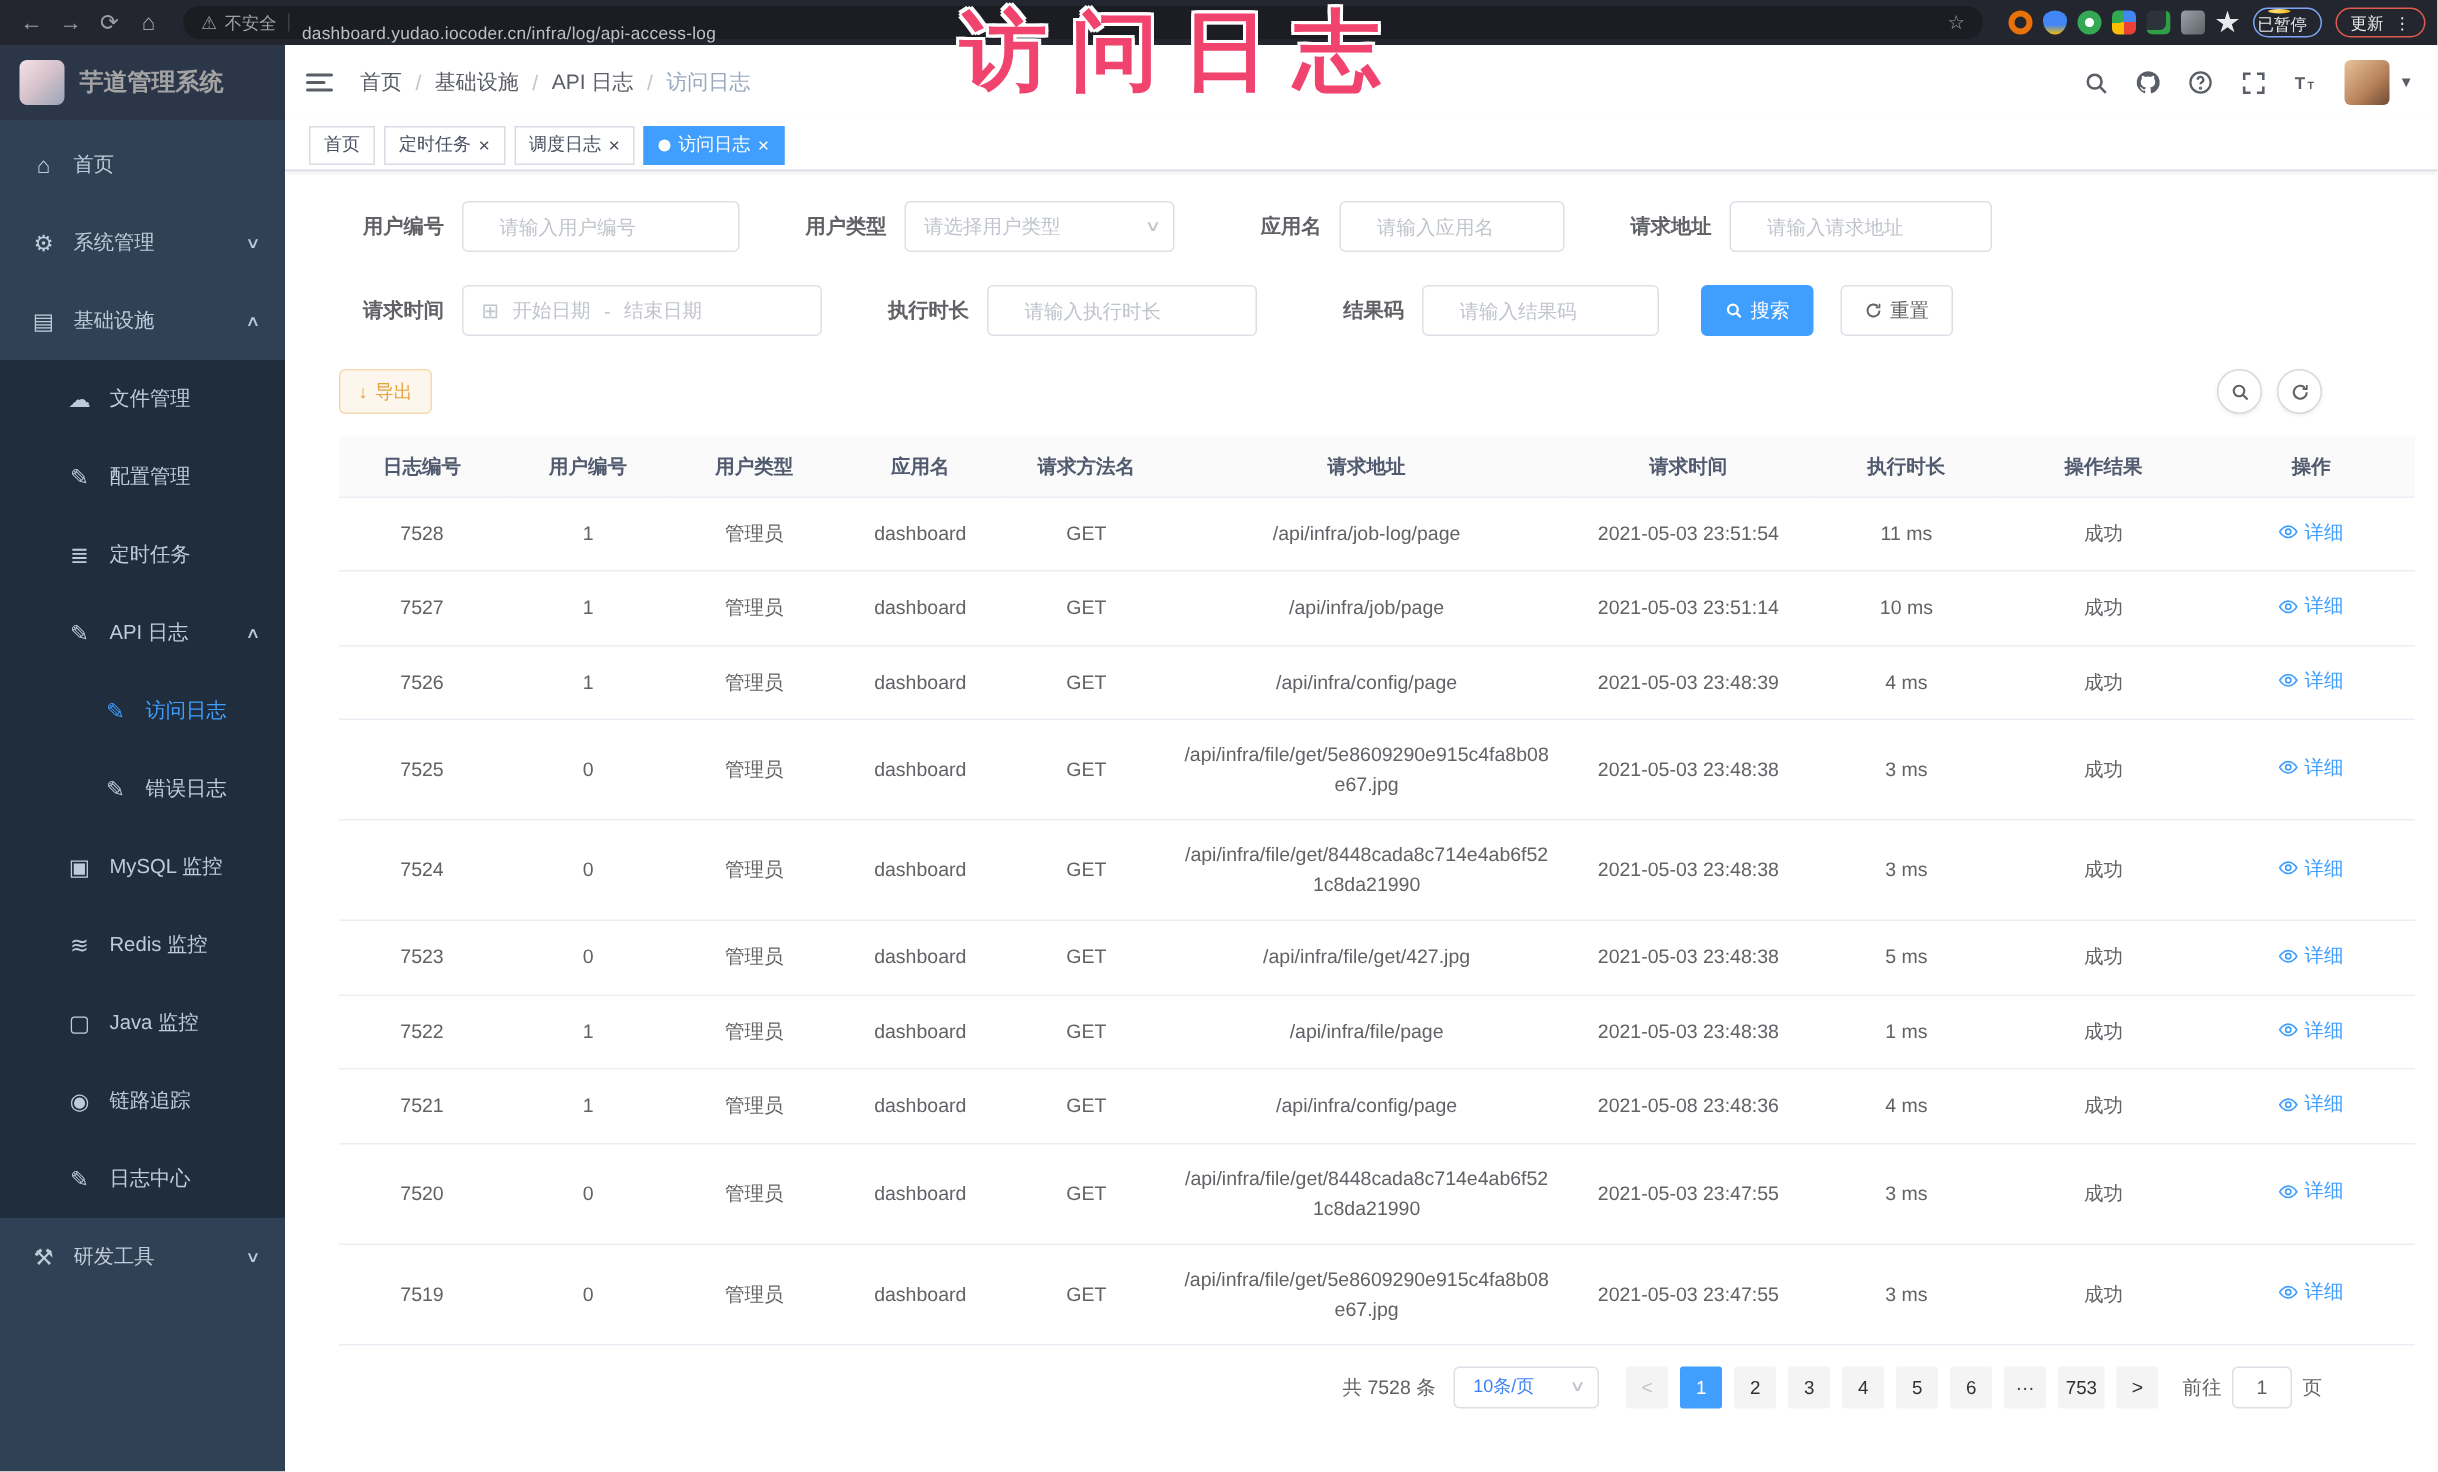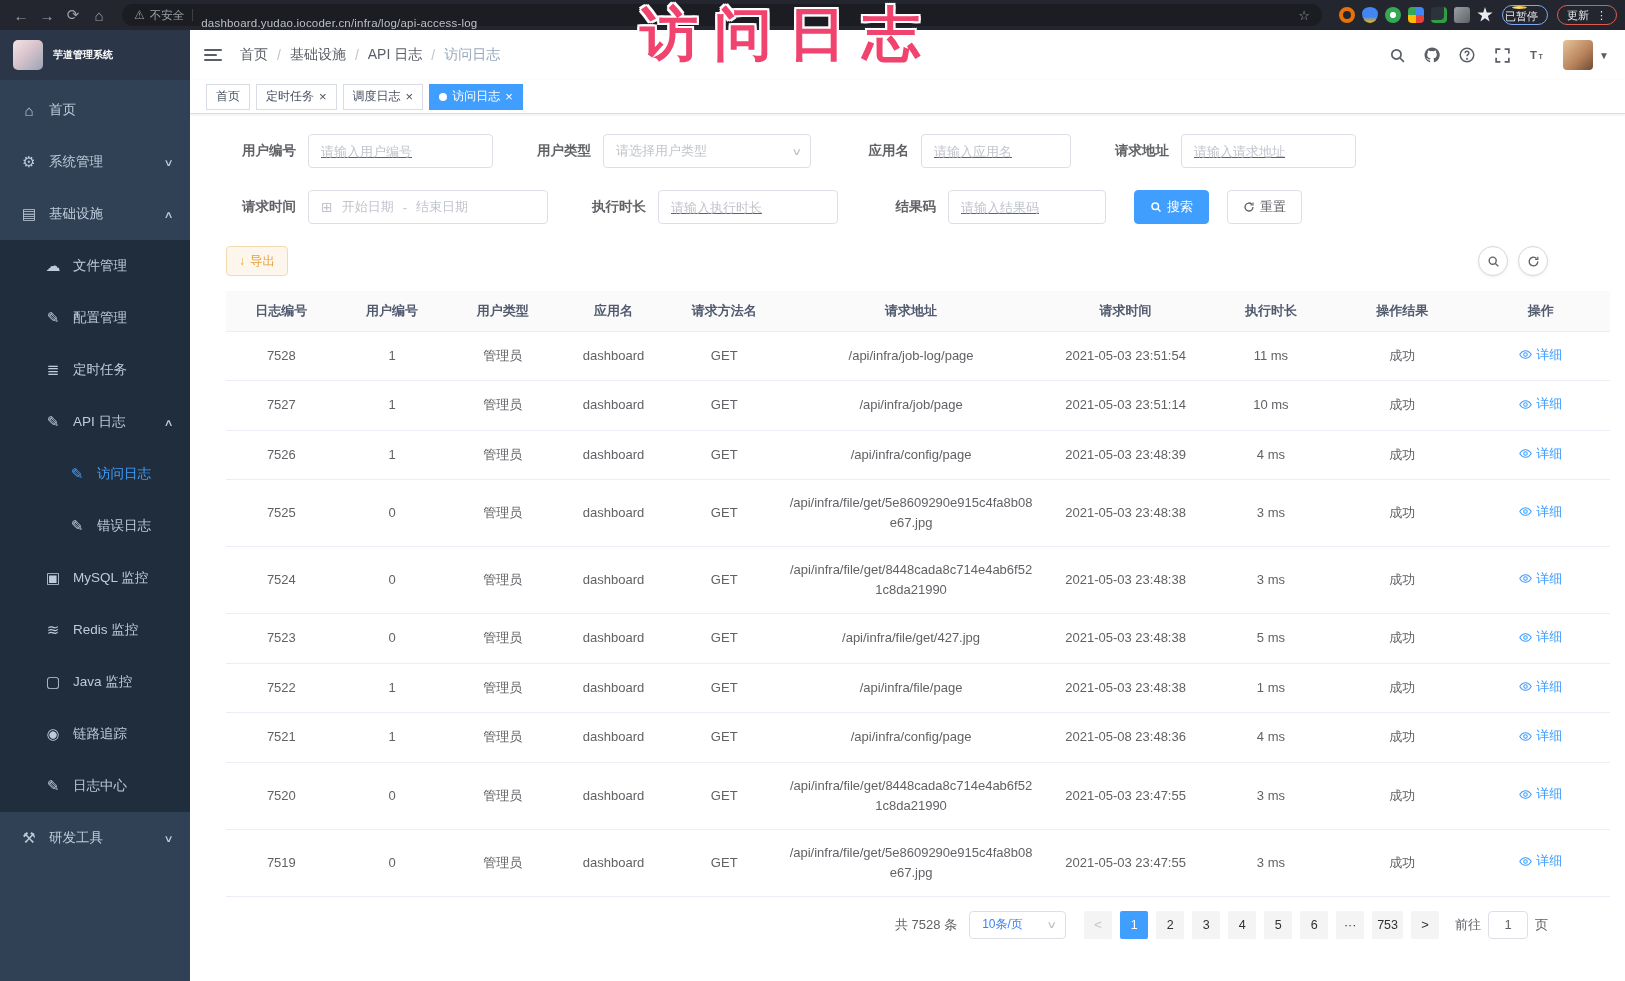--- a/index.html
+++ b/index.html
@@ -21,21 +21,21 @@
   .chip.paused { border:1px solid #7da7f4; padding-left:2px;flex-direction:column; }
   .chip.paused .face { width:15px; height:15px; border-radius:50%; background:radial-gradient(circle at 35% 35%,#ffe082,#f4b400); margin-right:5px; }
   .chip.update { border:1.5px solid #e05b4d; }
   .chip.update .kebab { margin-left:7px; color:#e8eaed; }
 
   
   .app { display:flex; height:951px; }
   .sidebar { width:190px; background:#304156; flex:0 0 auto; display:flex; flex-direction:column; }
   .logo { height:50px; background:#2b3648; display:flex; align-items:center; gap:10px; padding:0 13px; flex:0 0 auto; }
   .logo-img { width:30px; height:30px; border-radius:5px; background:linear-gradient(135deg,#f4e2e6 0%,#d9c4cd 45%,#9aa4b5 100%); }
-  .logo-title { color:#ffffff; font-weight:bold; font-size:10px; white-space:nowrap; }
+  .logo-title { color:#a3a3a3; font-weight:bold; font-size:16px; white-space:nowrap; }
   #menu { flex:1; padding-top:4px; }
   .menu-item { height:52px; display:flex; align-items:center; font-size:13.5px; color:#bfcbd9; cursor:pointer; }
   .menu-item.sub { background:#1f2d3d; }
   .menu-item.lvl1 { padding-left:20px; }
   .menu-item.lvl2 { padding-left:44px; }
   .menu-item.lvl3 { padding-left:68px; }
   .menu-item.active { color:#409EFF; }
   .menu-item.active .mi-icon { color:#409EFF; }
   .mi-icon { width:18px; margin-right:11px; text-align:center; font-size:15px; flex:0 0 auto; }
   .chevron { margin-left:auto; margin-right:18px; font-size:10px; transform:scaleX(1.4); color:#bfcbd9; }
@@ -67,21 +67,21 @@
   .tag.active .dot { display:block; }
   .tag .close { font-size:13px; line-height:1; }
 
   
   .content { flex:1; padding:20px 15px 0 20px; position:relative;margin-left:16px; }
   .f-row { display:flex; align-items:center; margin-bottom:22px; }
   .f-item { display:flex; align-items:center; margin-right:28px; }
   .f-label { width:70px; text-align:right; margin-right:12px; color:#606266; font-size:13.5px; font-weight:600; white-space:nowrap; }
   .ctl { height:34px; border:1px solid #dcdfe6; border-radius:4px; background:#fff; font-size:13px;
     color:#606266; padding:0 12px; display:flex; align-items:center; position:relative; }
-  input.ctl { display:inline-block; padding:0 12px; outline:none;text-decoration:underline; }
+  input.ctl { display:inline-block; padding:0 24px; outline:none; }
   input.ctl::placeholder { color:#c0c4cc; }
   .ctl .ph { color:#c0c4cc; }
   .ctl .caret { position:absolute; right:10px; color:#c0c4cc; font-size:10px; transform:scaleX(1.5); }
   .daterange { gap:9px; }
   .daterange .cal { color:#c0c4cc; font-size:14px; }
   .daterange .sep { color:#c0c4cc; }
   .btn { height:34px; border-radius:4px; font-size:13px; display:inline-flex; align-items:center; gap:5px;
     padding:0 15px; cursor:pointer; border:1px solid transparent; }
   .btn-primary { background:#409EFF; border-color:#409EFF; color:#fff; }
   .btn-plain { background:#fff; border-color:#dcdfe6; color:#606266; }
@@ -301,21 +301,21 @@
 
     <div class="content">
 
       <div class="f-row">
         <div class="f-item">
           <span class="f-label">用户编号</span>
           <input class="ctl" style="width: 185px;" placeholder="请输入用户编号">
         </div>
         <div class="f-item">
           <span class="f-label">用户类型</span>
-          <div class="ctl" style="width:208px">
+          <div class="ctl" style="width:180px">
             <span class="ph">请选择用户类型</span>
             <span class="caret">∨</span>
           </div>
         </div>
         <div class="f-item">
           <span class="f-label">应用名</span>
           <input class="ctl" style="width: 150px;" placeholder="请输入应用名">
         </div>
         <div class="f-item">
           <span class="f-label">请求地址</span>

